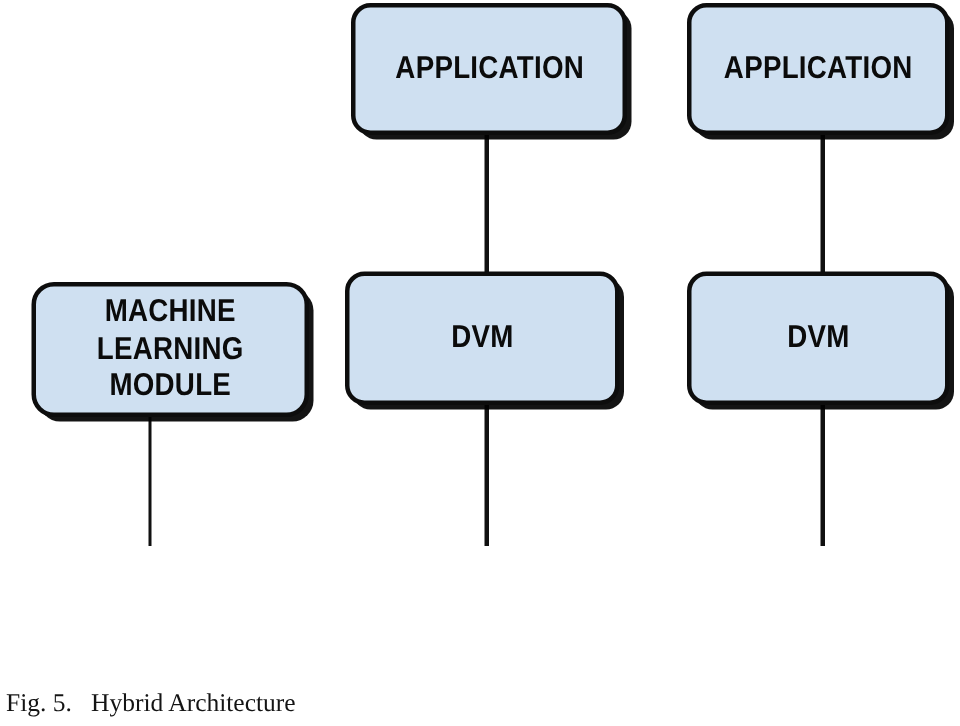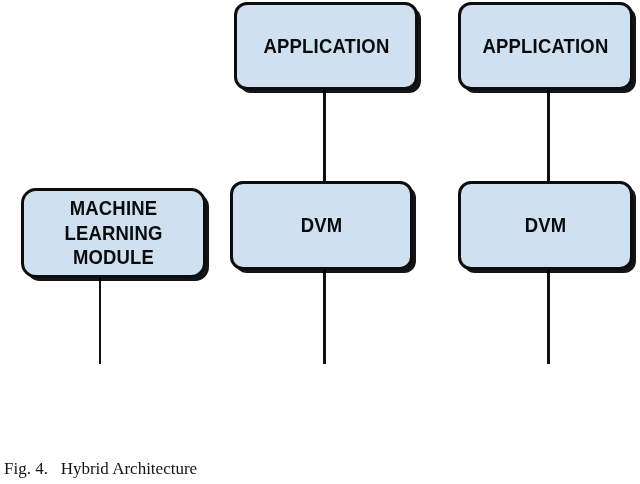--- a/index.html
+++ b/index.html
@@ -117,13 +117,13 @@
     <span class="node-label">DVM</span>
   </div>
 
   <div class="node" id="node-dvm-2" style="background: rgb(207, 224, 241); border-color: rgb(13, 13, 13);">
     <span class="node-label">DVM</span>
   </div>
 
 
 </div>
 
-<div id="figure-caption">Fig. 4.   Hybrid Architecture</div>
+<div id="figure-caption">Fig. 5.   Hybrid Architecture</div>
 
 </body></html>

